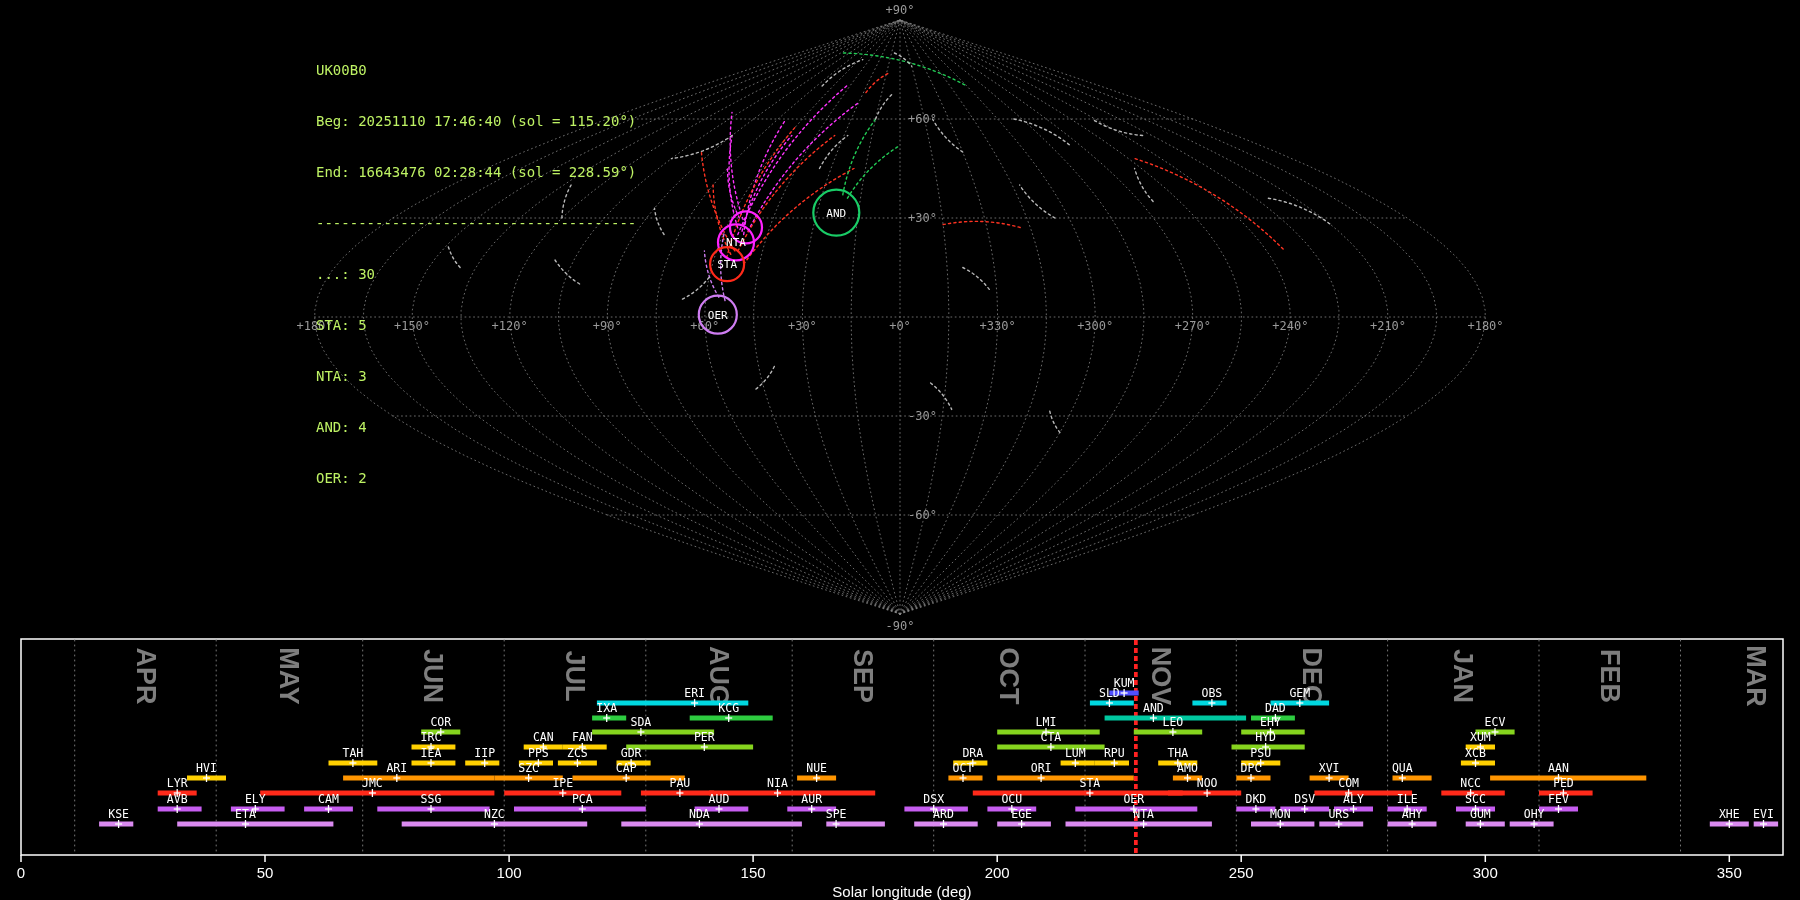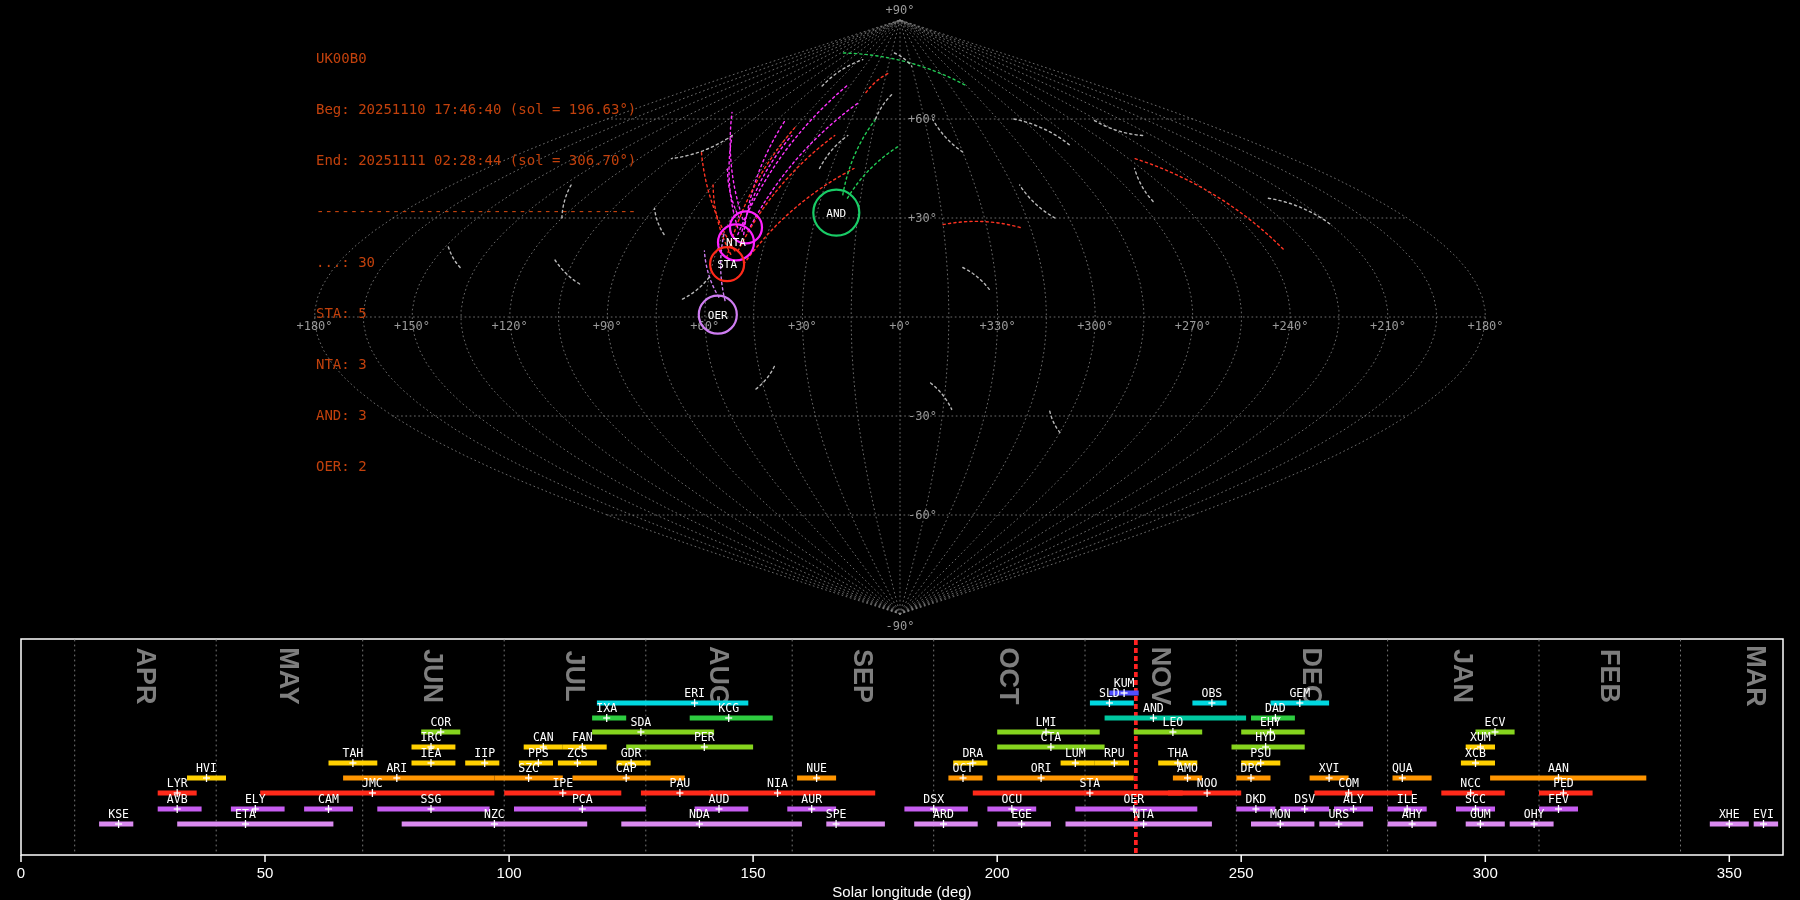--- a/index.html
+++ b/index.html
@@ -1,21 +1,21 @@
 <!DOCTYPE html>
 <html><head>
 <meta charset="utf-8">
 <style>
   html,body{margin:0;padding:0;background:#000;}
   #screen{position:relative;width:1800px;height:900px;background:#000;overflow:hidden;
           font-family:"DejaVu Sans Mono",monospace;}
   #skymap,#timeline{position:absolute;left:0;}
   #skymap{top:0;}
   #timeline{top:638px;}
-  .hdr{position:absolute;left:316px;top:16px;z-index:5;color:#c2410c;
+  .hdr{position:absolute;left:316px;top:28px;z-index:5;color:#bef264;
        font:14px "DejaVu Sans Mono",monospace;line-height:17px;white-space:pre;}
   .hdr .sep{letter-spacing:0;}
 </style>
 </head>
 <body>
 
 <div id="screen">
   <svg id="skymap" width="1800" height="638" viewBox="0 0 1800 638">
       <path d="M900.0 614.0L940.8 600.8L981.5 587.6L1021.7 574.4L1061.4 561.2L1100.3 548.0L1138.2 534.8L1174.9 521.6L1210.3 508.4L1244.2 495.2L1276.4 482.0L1306.8 468.8L1335.1 455.6L1361.4 442.4L1385.4 429.2L1407.1 416.0L1426.3 402.8L1442.9 389.6L1456.9 376.4L1468.1 363.2L1476.6 350.0L1482.3 336.8L1485.2 323.6L1485.2 310.4L1482.3 297.2L1476.6 284.0L1468.1 270.8L1456.9 257.6L1442.9 244.4L1426.3 231.2L1407.1 218.0L1385.4 204.8L1361.4 191.6L1335.1 178.4L1306.8 165.2L1276.4 152.0L1244.2 138.8L1210.3 125.6L1174.9 112.4L1138.2 99.2L1100.3 86.0L1061.4 72.8L1021.7 59.6L981.5 46.4L940.8 33.2L900.0 20.0" stroke="#868686" stroke-width="1" stroke-dasharray="0.9 3.4" stroke-linecap="round" fill="none" opacity="0.8"></path>
       <path d="M900.0 614.0L937.4 600.8L974.7 587.6L1011.6 574.4L1047.9 561.2L1083.6 548.0L1118.3 534.8L1152.0 521.6L1184.4 508.4L1215.5 495.2L1245.0 482.0L1272.9 468.8L1298.9 455.6L1323.0 442.4L1345.0 429.2L1364.8 416.0L1382.4 402.8L1397.7 389.6L1410.5 376.4L1420.8 363.2L1428.6 350.0L1433.8 336.8L1436.4 323.6L1436.4 310.4L1433.8 297.2L1428.6 284.0L1420.8 270.8L1410.5 257.6L1397.7 244.4L1382.4 231.2L1364.8 218.0L1345.0 204.8L1323.0 191.6L1298.9 178.4L1272.9 165.2L1245.0 152.0L1215.5 138.8L1184.4 125.6L1152.0 112.4L1118.3 99.2L1083.6 86.0L1047.9 72.8L1011.6 59.6L974.7 46.4L937.4 33.2L900.0 20.0" stroke="#868686" stroke-width="1" stroke-dasharray="0.9 3.4" stroke-linecap="round" fill="none" opacity="0.8"></path>
@@ -505,22 +505,22 @@
       <line x1="1241.2" y1="217" x2="1241.2" y2="224" stroke="#fff" stroke-width="1.5"></line>
       <text x="1241.2" y="240" fill="#fff" font-size="15" text-anchor="middle" font-family="&quot;Liberation Sans&quot;, sans-serif">250</text>
       <line x1="1485.3" y1="217" x2="1485.3" y2="224" stroke="#fff" stroke-width="1.5"></line>
       <text x="1485.3" y="240" fill="#fff" font-size="15" text-anchor="middle" font-family="&quot;Liberation Sans&quot;, sans-serif">300</text>
       <line x1="1729.3" y1="217" x2="1729.3" y2="224" stroke="#fff" stroke-width="1.5"></line>
       <text x="1729.3" y="240" fill="#fff" font-size="15" text-anchor="middle" font-family="&quot;Liberation Sans&quot;, sans-serif">350</text>
       <text x="902" y="259" fill="#fff" font-size="15" text-anchor="middle" font-family="&quot;Liberation Sans&quot;, sans-serif">Solar longitude (deg)</text>
     </svg>
   <div class="hdr">
     <div>UK00B0</div>
-    <div>Beg: 20251110 17:46:40 (sol = 196.63°)</div>
-    <div>End: 20251111 02:28:44 (sol = 306.70°)</div>
+    <div>Beg: 20251110 17:46:40 (sol = 115.20°)</div>
+    <div>End: 16643476 02:28:44 (sol = 228.59°)</div>
     <div class="sep">--------------------------------------</div>
     <div>...: 30</div>
     <div>STA: 5</div>
     <div>NTA: 3</div>
-    <div>AND: 3</div>
+    <div>AND: 4</div>
     <div>OER: 2</div>
   </div>
 </div>
 
 </body></html>

